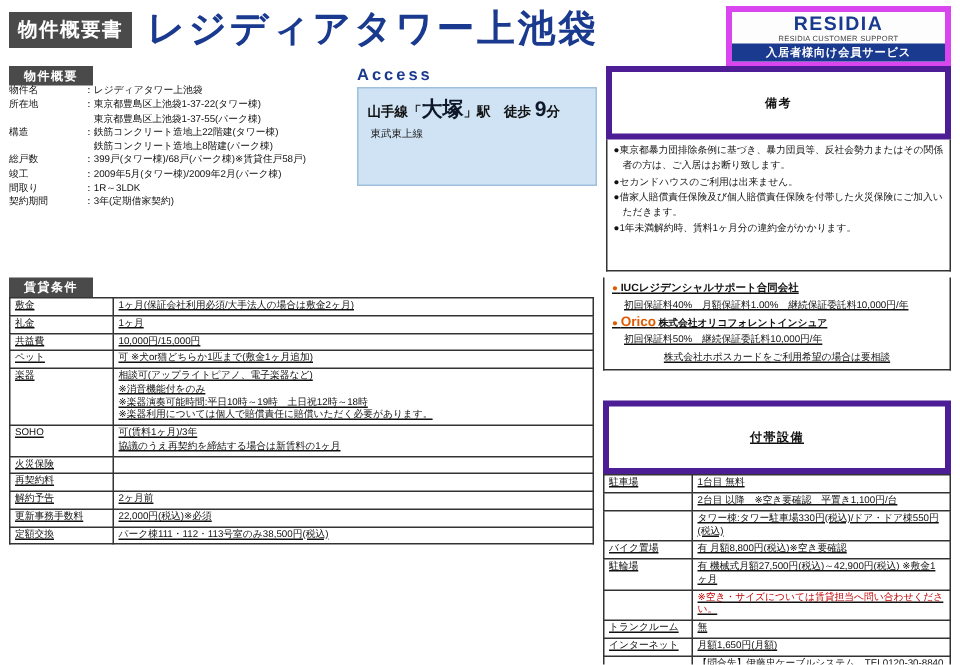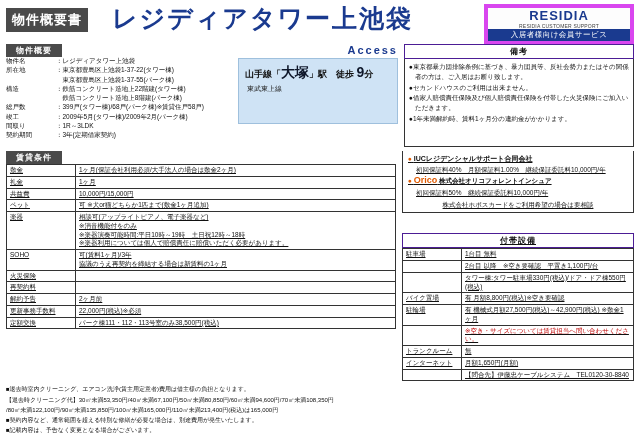--- a/index.html
+++ b/index.html
@@ -11,47 +11,47 @@
   .sheet{position:relative;width:640px;height:439px;box-sizing:border-box;padding:4px 6px;}
 
   
   .hdr{display:flex;align-items:flex-start;height:38px;}
   .hdr-title{
     background:#4a4a4a;color:#fff;font-weight:bold;font-size:13px;
     padding:3px 6px;letter-spacing:1px;white-space:nowrap;margin-top:4px;
   }
   .hdr-main{
     flex:1;color:#1a3a8f;font-weight:bold;font-size:25px;letter-spacing:2px;
-    padding-left:24px;margin-top:-2px;white-space:nowrap;
+    padding-left:10px;margin-top:-2px;white-space:nowrap;
   }
   .hdr-logo{
     border:4px solid #d946ef;width:150px;text-align:center;box-sizing:border-box;
     background:#fdfdfd;
   }
   .hdr-logo .brand{color:#1a3a8f;font-weight:bold;font-size:13px;letter-spacing:1px;line-height:1.1;padding-top:1px;}
   .hdr-logo .brandsub{color:#444;font-size:5px;letter-spacing:0.2px;}
-  .hdr-logo .badge{background:#1a3a8f;color:#fff;font-size:7.5px;font-weight:normal;padding:1px 0;letter-spacing:0.5px;}
+  .hdr-logo .badge{background:#1a3a8f;color:#fff;font-size:7.5px;font-weight:bold;padding:1px 0;letter-spacing:0.5px;}
 
   
   .bar{
     background:#4a4a4a;color:#fff;font-weight:bold;font-size:8px;
     display:inline-block;padding:1px 10px;letter-spacing:1px;
   }
   .boxhead{
-    border:1px solid #4c1d95;background:#fff;font-weight:bold;font-size:8px;
-    text-align:center;padding:1px 0;letter-spacing:1px;
+    border:4px solid #4c1d95;background:#fff;font-weight:bold;font-size:8px;
+    text-align:center;padding:15px 0;letter-spacing:1px;
   }
 
   
   .toprow{display:flex;gap:6px;margin-top:2px;}
   .col-left{width:226px;}
   .col-mid{width:160px;}
   .col-right{flex:1;}
 
-  .access-title{color:#1a3a8f;font-weight:bold;font-size:11px;text-align:right;letter-spacing:2px;margin:0 0 2px 0;}
+  .access-title{color:#1a3a8f;font-weight:bold;font-size:11px;text-align:left;letter-spacing:2px;margin:0 0 2px 0;}
   .accessbox{
     background:#cfe3f5;border:1px solid #9fc0dd;padding:5px 6px;box-sizing:border-box;height:66px;
   }
   .acc-line{font-size:9px;font-weight:bold;color:#111;margin-bottom:3px;white-space:nowrap;}
   .acc-line .big{color:#0f172a;font-size:14px;font-weight:bold;}
   .acc-sub{font-size:7px;color:#222;margin:-1px 0 3px 2px;}
 
   .remarks{border:1px solid #333;border-top:none;padding:3px 4px;box-sizing:border-box;height:88px;font-size:6.5px;line-height:1.5;}
   .remarks li{margin:0 0 1px 0;list-style:none;text-indent:-6px;padding-left:6px;}
 

